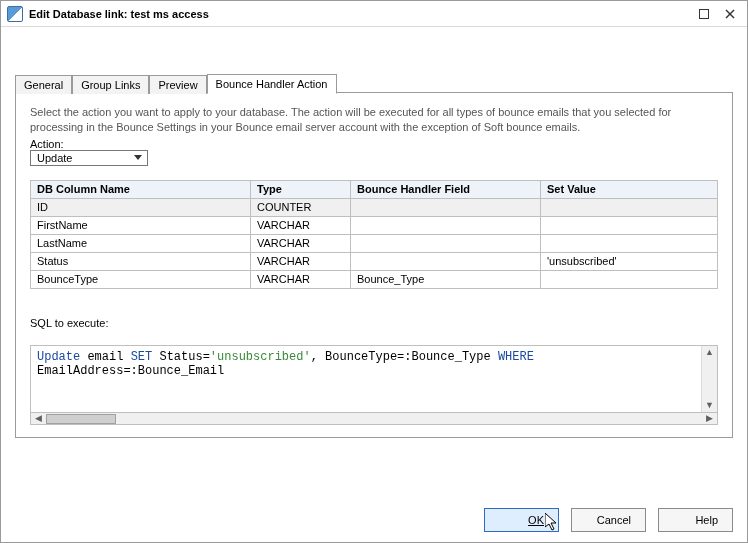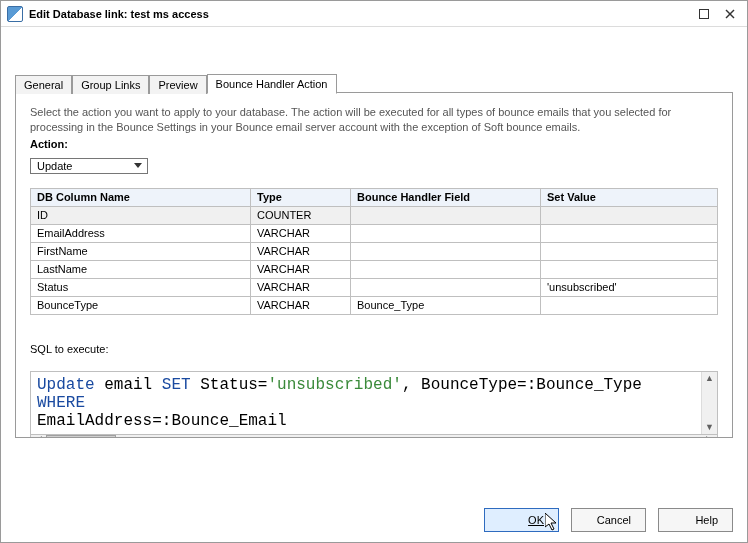--- a/index.html
+++ b/index.html
@@ -81,22 +81,22 @@
     flex-direction: column;
     background: #fff;
     overflow: hidden;
   }
   .description {
     color: #555;
     line-height: 1.4;
     margin-bottom: 2px;
   }
   .action-label {
-    font-weight: bold;
-    margin-bottom: 8px;
+    font-weight: normal;
+    margin-bottom: 0;
   }
   .action-select {
     width: 118px;
     height: 20px;
     border: 1px solid #767676;
     display: flex;
     align-items: center;
     justify-content: space-between;
     padding: 0 2px 0 6px;
     background: #fff;
@@ -134,21 +134,21 @@
   .sql-box {
     border: 1px solid #bfbfbf;
     height: 96px;
     position: relative;
     display:flex;
   }
   .sql-content {
     flex:1;
     padding: 4px 6px;
     font-family: "Courier New", monospace;
-    font-size: 16px;
+    font-size: 12px;
     white-space: pre-wrap;
     overflow: hidden;
   }
   .sql-content .kw { color: #1a4aa0; }
   .sql-content .str { color: #3a8a3a; }
   .vscroll {
     width: 16px;
     background: #f0f0f0;
     border-left: 1px solid #dcdcdc;
     display:flex; flex-direction:column; justify-content: space-between;
@@ -262,26 +262,20 @@
             <th>DB Column Name</th>
             <th>Type</th>
             <th>Bounce Handler Field</th>
             <th>Set Value</th>
           </tr>
         </thead>
         <tbody>
           <tr class="sel">
             <td>ID</td>
             <td>COUNTER</td>
-            <td></td>
-            <td></td>
-          </tr>
-          <tr>
-            <td>EmailAddress</td>
-            <td>VARCHAR</td>
             <td></td>
             <td></td>
           </tr>
           <tr>
             <td>FirstName</td>
             <td>VARCHAR</td>
             <td></td>
             <td></td>
           </tr>
           <tr>

